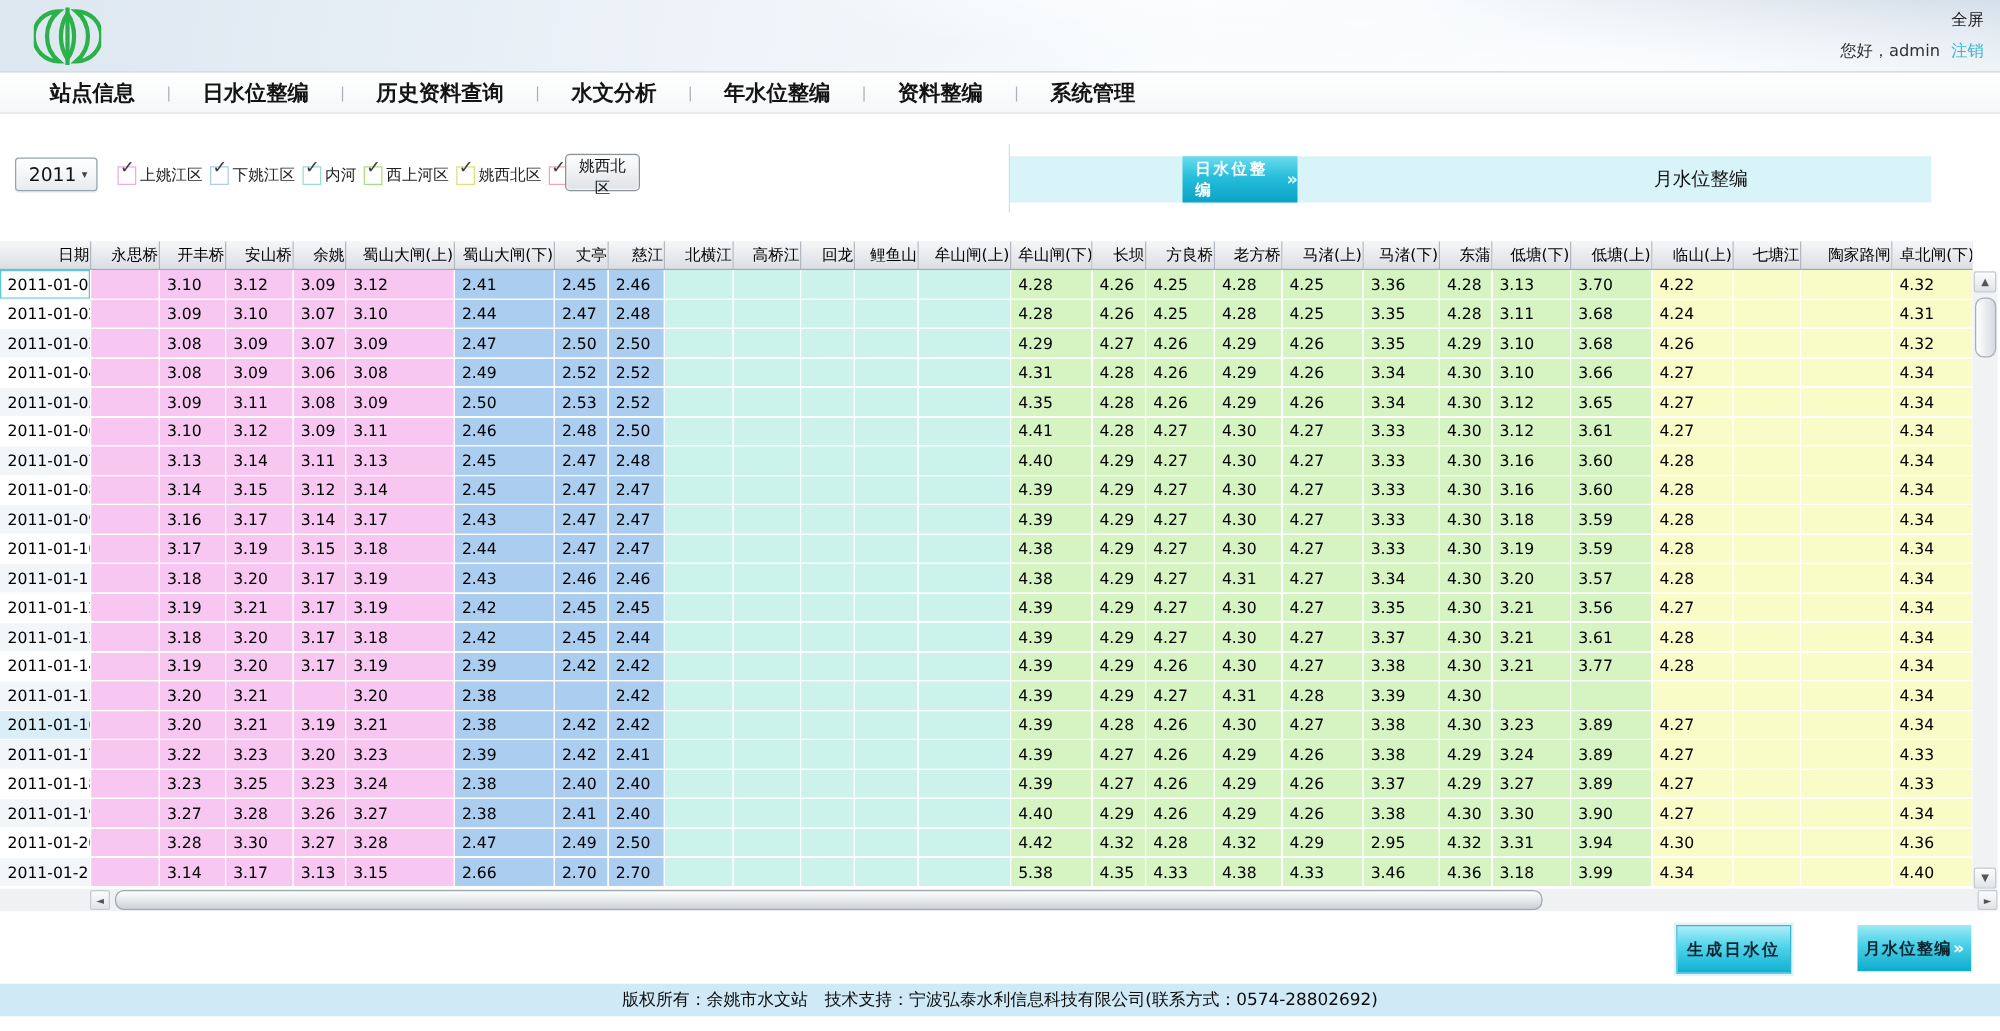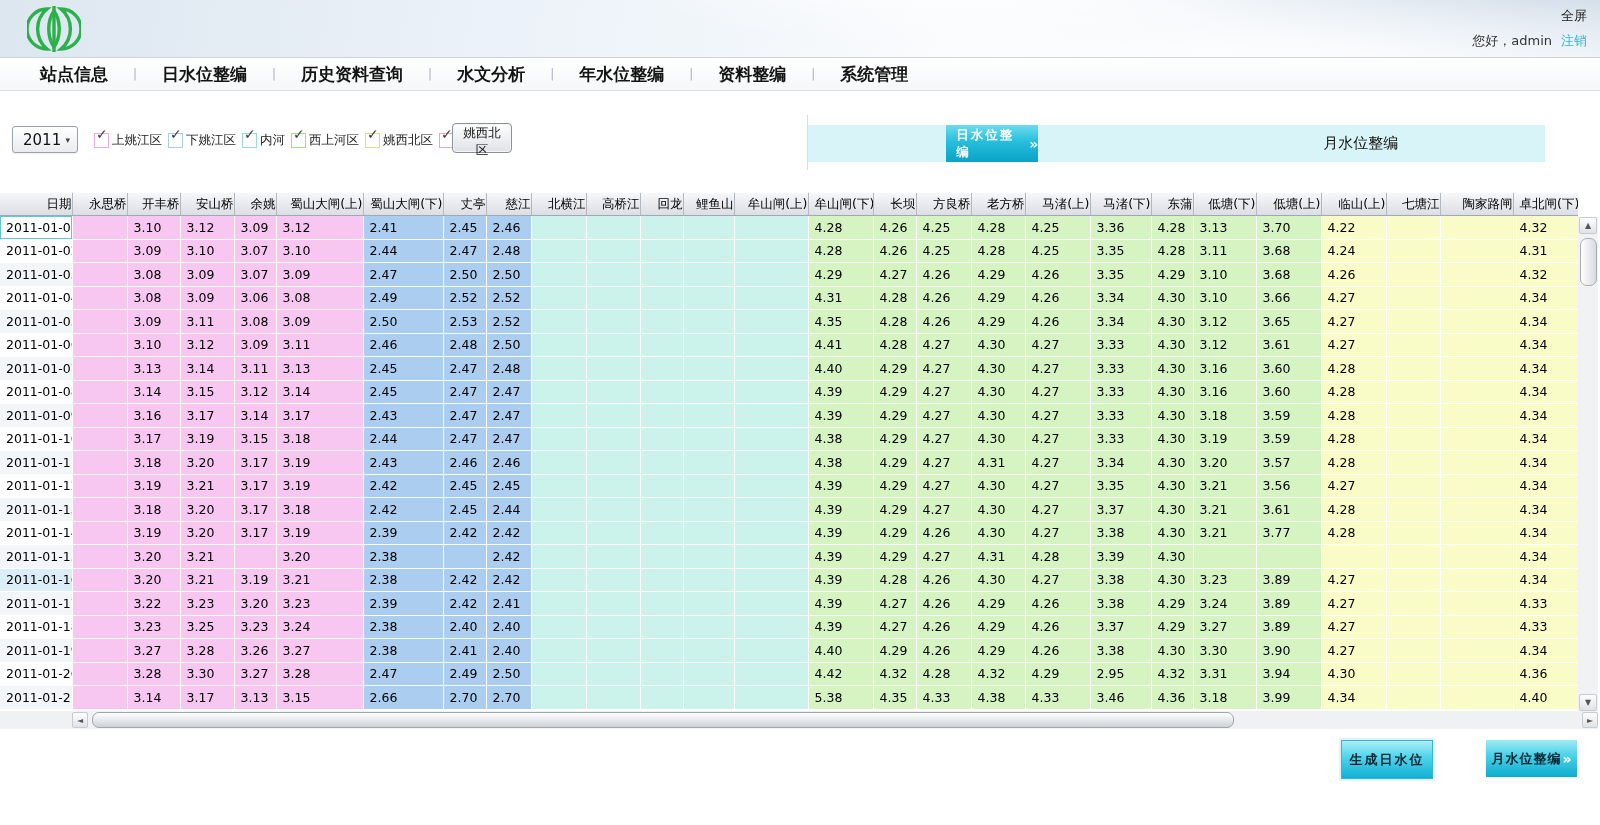--- a/index.html
+++ b/index.html
@@ -873,14 +873,17 @@
   </div>
 
   <div class="gen-btn">
     <span>生成日水位</span>
   </div>
   <div class="monthly-btn">
     <span>月水位整编</span>
     <span class="tab-arrows">»</span>
   </div>
 
+  <div class="page-footer">
+    <span>版权所有：余姚市水文站　技术支持：宁波弘泰水利信息科技有限公司(联系方式：0574-28802692)</span>
+  </div>
 
 </div>
 
 </body></html>

